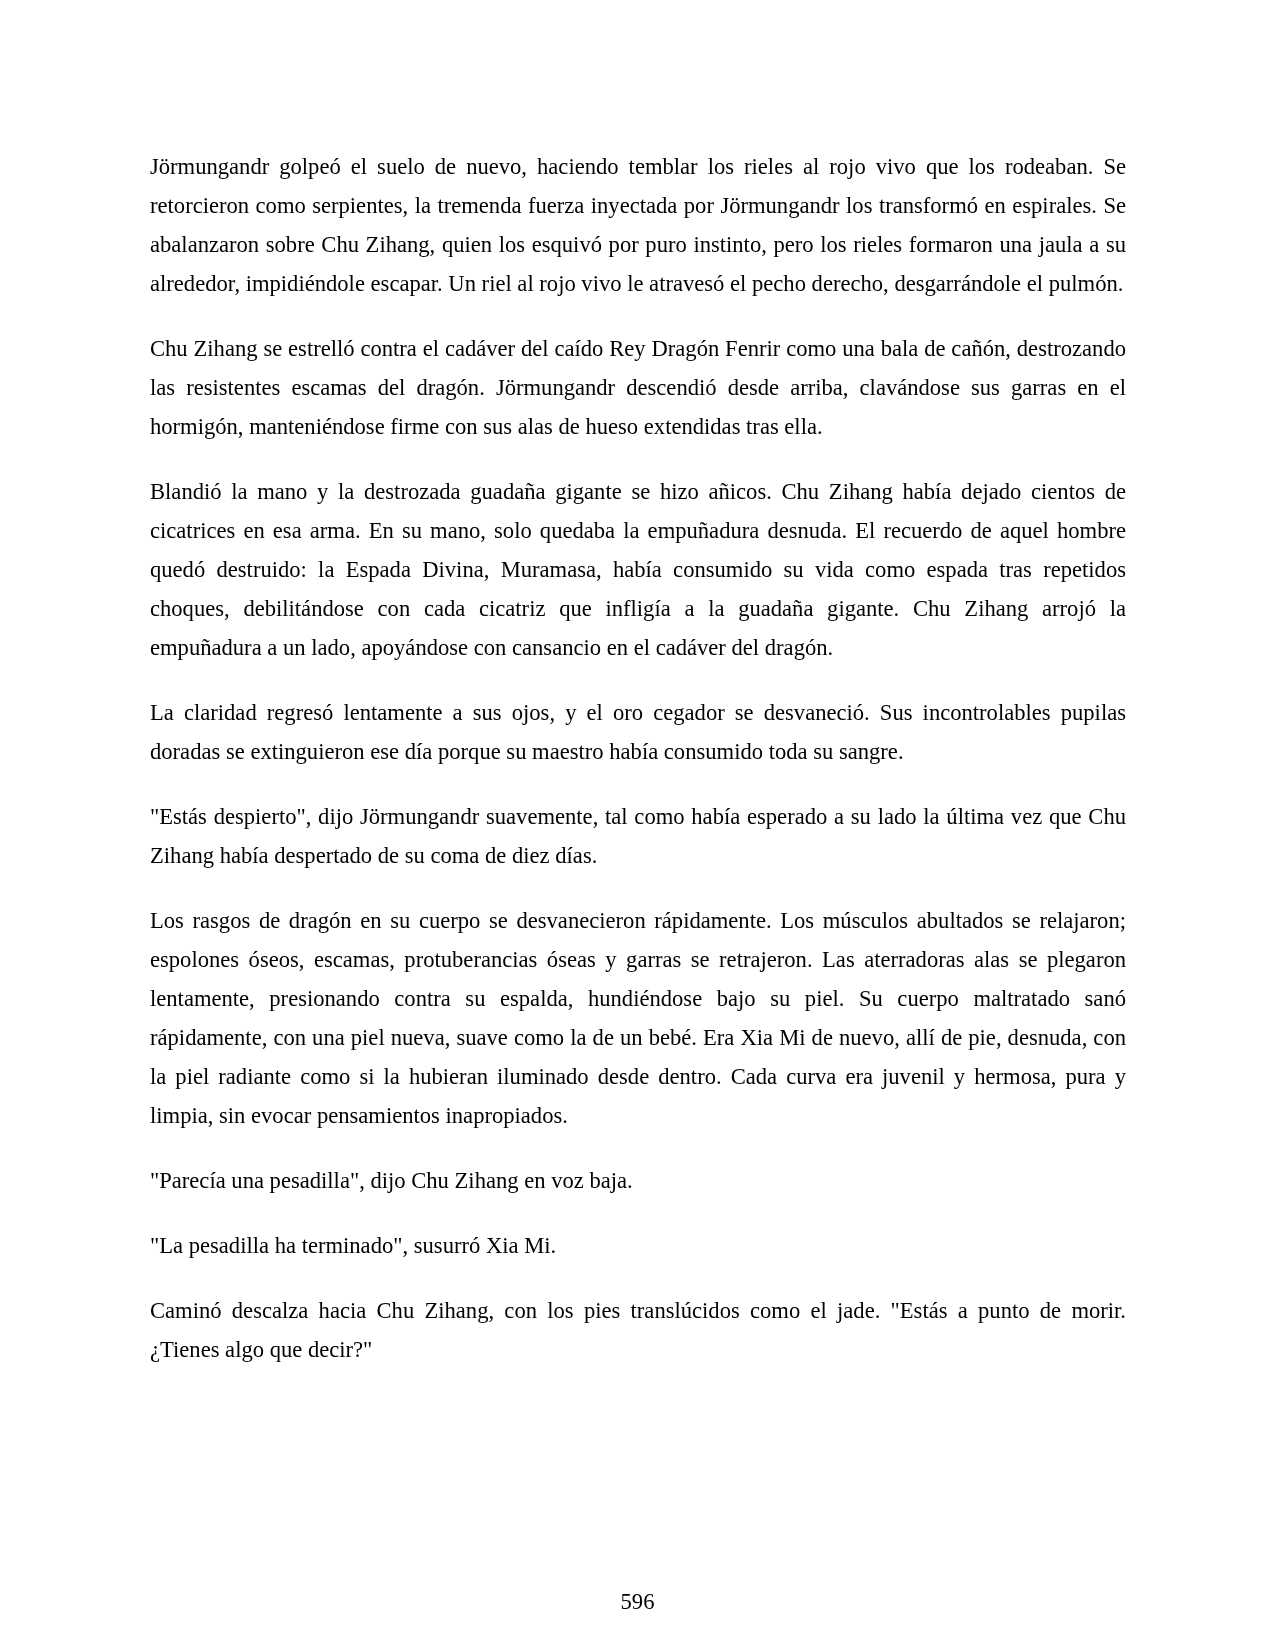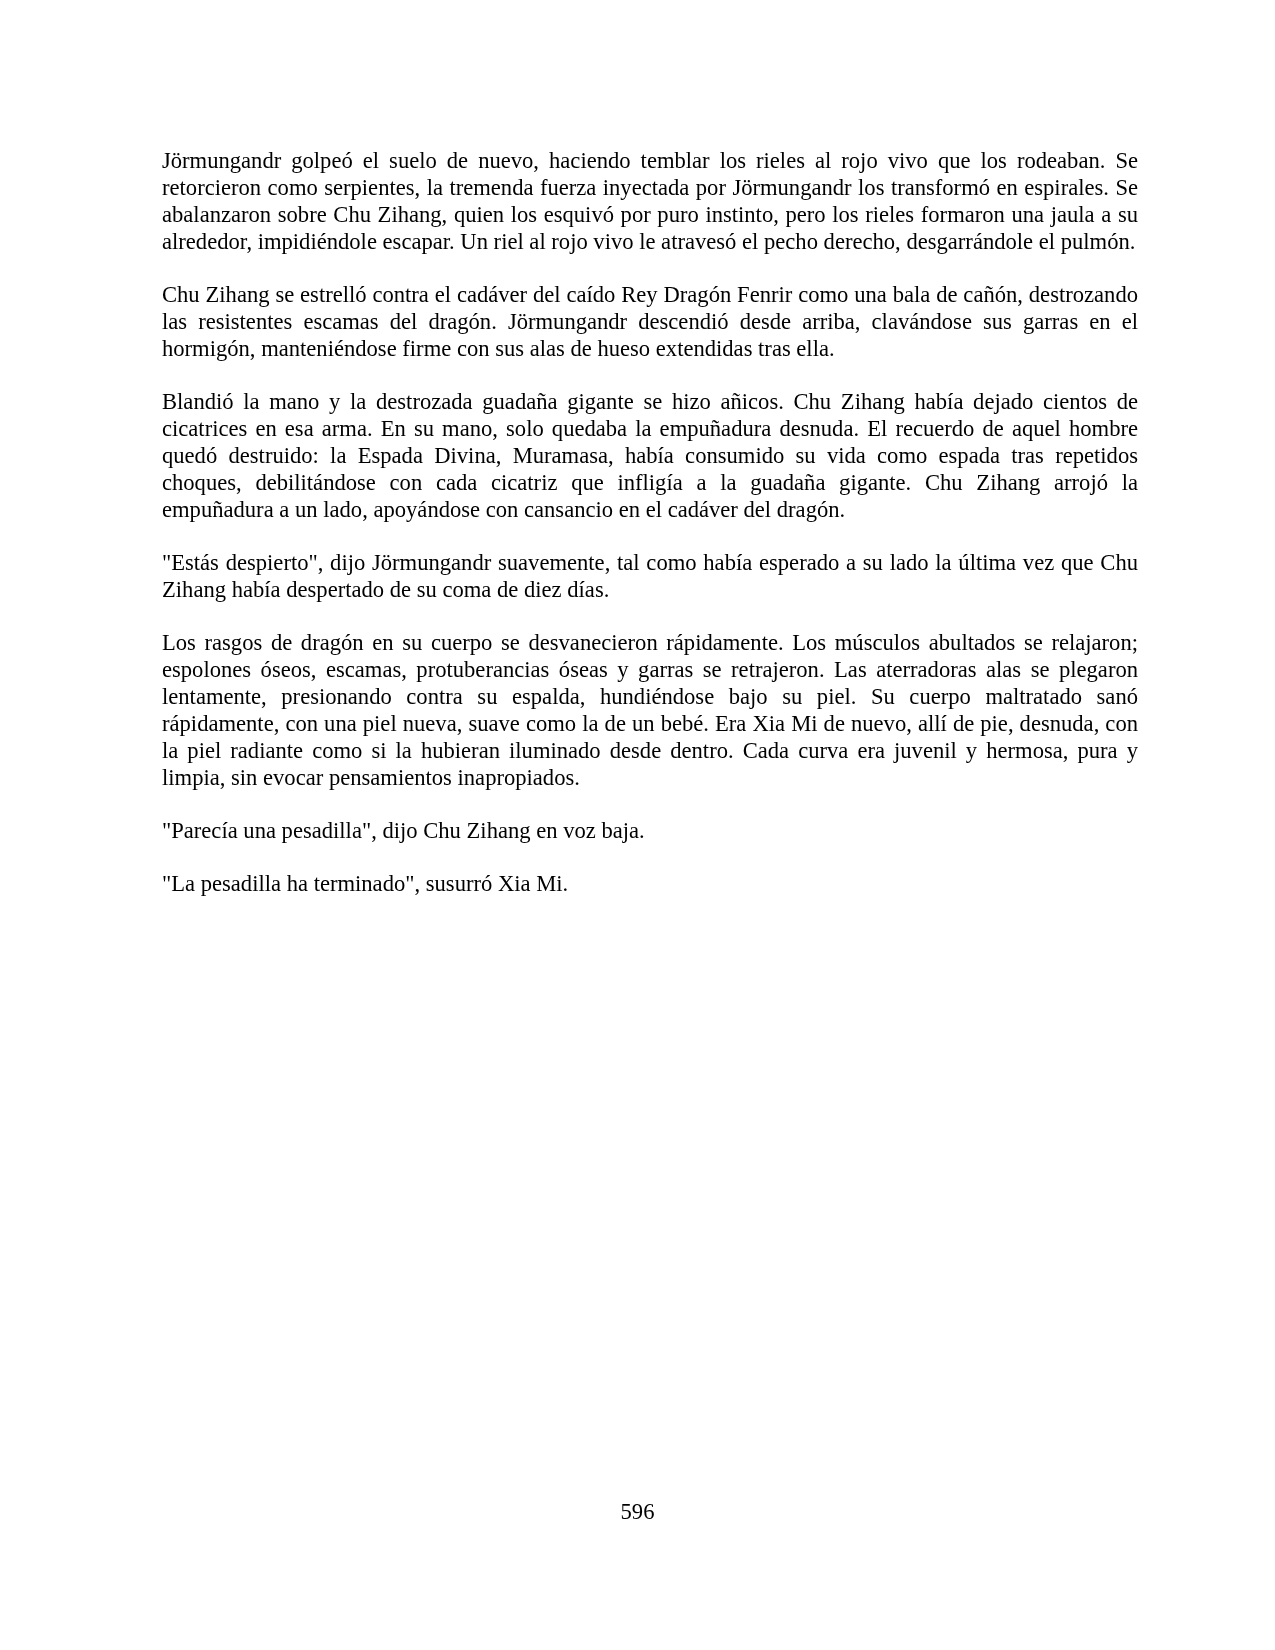--- a/index.html
+++ b/index.html
@@ -15,48 +15,49 @@
     color: #000000;
     font-family: "Liberation Serif", "DejaVu Serif", serif;
     overflow: hidden;
   }
   .content {
     position: absolute;
     left: 150px;
     top: 147px;
     width: 976px;
     font-size: 22.6px;
-    line-height: 27px;
+    line-height: 39px;
     text-align: justify;
-    margin-left: 12px;
   }
   .content p {
     margin: 0 0 26px 0;
     padding: 0;
   }
   .content p:last-child {
     margin-bottom: 0;
   }
   .page-number {
     position: absolute;
     left: 0;
-    top: 1494px;
+    top: 1584px;
     width: 1275px;
     text-align: center;
     font-size: 22.6px;
     line-height: 35px;
   }
 </style>
 </head>
 <body>
 
 <div class="page">
   <div class="content">
     <p>Jörmungandr golpeó el suelo de nuevo, haciendo temblar los rieles al rojo vivo que los rodeaban. Se retorcieron como serpientes, la tremenda fuerza inyectada por Jörmungandr los transformó en espirales. Se abalanzaron sobre Chu Zihang, quien los esquivó por puro instinto, pero los rieles formaron una jaula a su alrededor, impidiéndole escapar. Un riel al rojo vivo le atravesó el pecho derecho, desgarrándole el pulmón.</p>
     <p>Chu Zihang se estrelló contra el cadáver del caído Rey Dragón Fenrir como una bala de cañón, destrozando las resistentes escamas del dragón. Jörmungandr descendió desde arriba, clavándose sus garras en el hormigón, manteniéndose firme con sus alas de hueso extendidas tras ella.</p>
     <p>Blandió la mano y la destrozada guadaña gigante se hizo añicos. Chu Zihang había dejado cientos de cicatrices en esa arma. En su mano, solo quedaba la empuñadura desnuda. El recuerdo de aquel hombre quedó destruido: la Espada Divina, Muramasa, había consumido su vida como espada tras repetidos choques, debilitándose con cada cicatriz que infligía a la guadaña gigante. Chu Zihang arrojó la empuñadura a un lado, apoyándose con cansancio en el cadáver del dragón.</p>
+    <p>La claridad regresó lentamente a sus ojos, y el oro cegador se desvaneció. Sus incontrolables pupilas doradas se extinguieron ese día porque su maestro había consumido toda su sangre.</p>
     <p>"Estás despierto", dijo Jörmungandr suavemente, tal como había esperado a su lado la última vez que Chu Zihang había despertado de su coma de diez días.</p>
     <p>Los rasgos de dragón en su cuerpo se desvanecieron rápidamente. Los músculos abultados se relajaron; espolones óseos, escamas, protuberancias óseas y garras se retrajeron. Las aterradoras alas se plegaron lentamente, presionando contra su espalda, hundiéndose bajo su piel. Su cuerpo maltratado sanó rápidamente, con una piel nueva, suave como la de un bebé. Era Xia Mi de nuevo, allí de pie, desnuda, con la piel radiante como si la hubieran iluminado desde dentro. Cada curva era juvenil y hermosa, pura y limpia, sin evocar pensamientos inapropiados.</p>
     <p>"Parecía una pesadilla", dijo Chu Zihang en voz baja.</p>
     <p>"La pesadilla ha terminado", susurró Xia Mi.</p>
+    <p>Caminó descalza hacia Chu Zihang, con los pies translúcidos como el jade. "Estás a punto de morir. ¿Tienes algo que decir?"</p>
   </div>
   <div class="page-number">596</div>
 </div>
 
 </body></html>

